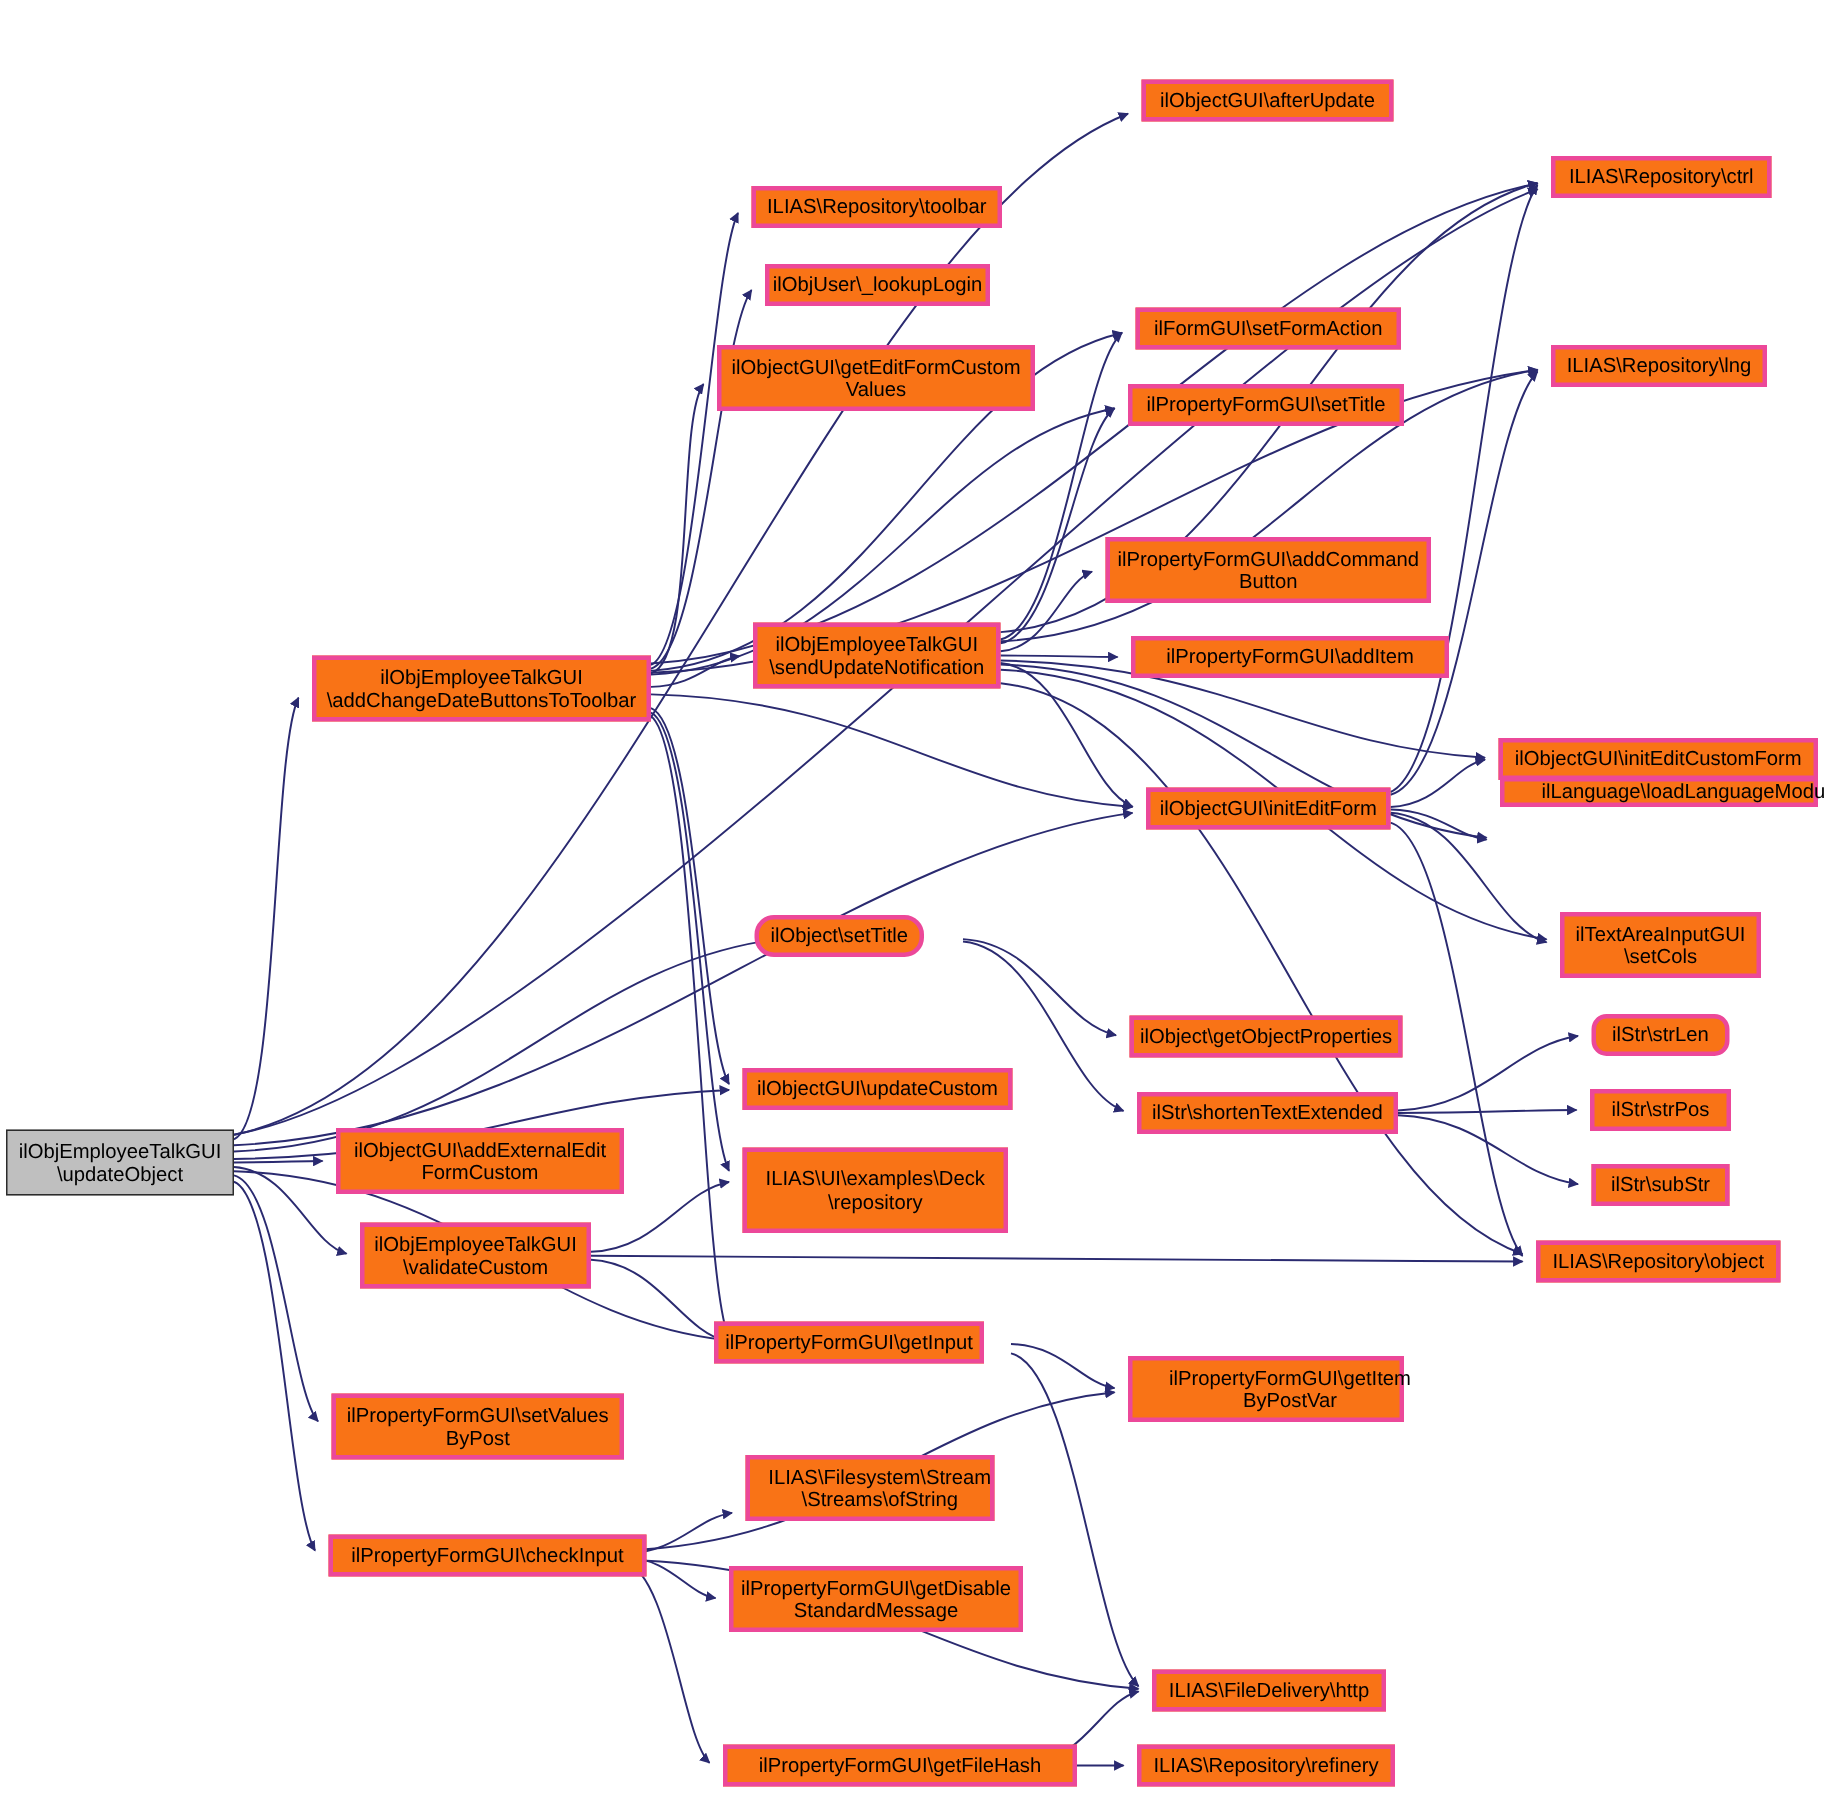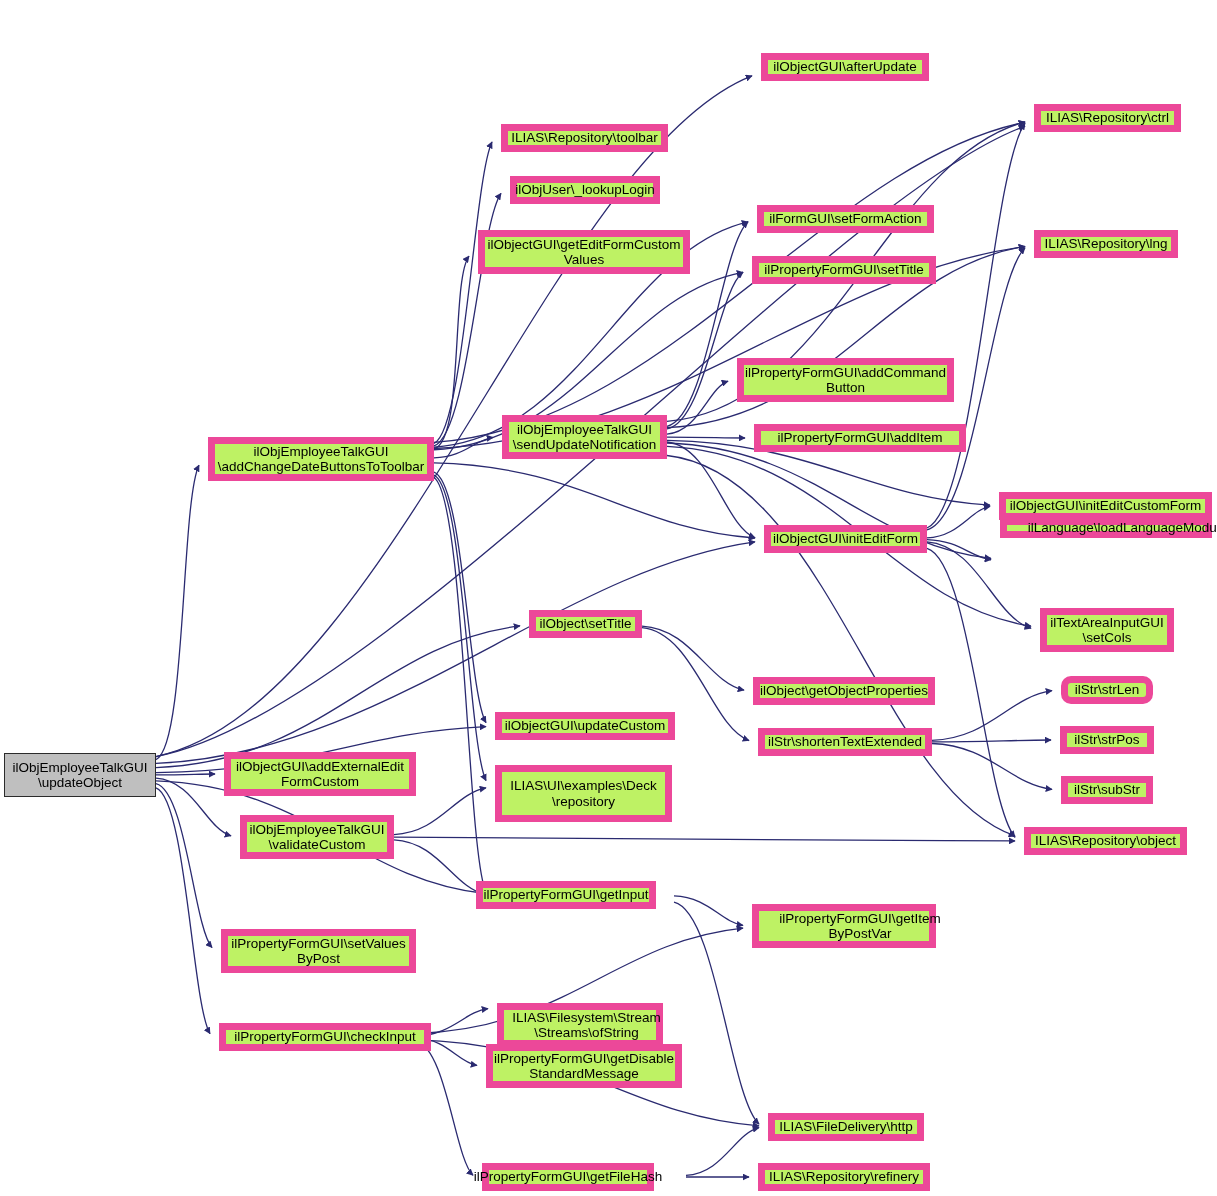--- a/index.html
+++ b/index.html
@@ -1,21 +1,21 @@
 <!DOCTYPE html>
 <html><head>
 <meta charset="utf-8">
 <style>
   html,body{margin:0;padding:0;background:#ffffff;}
   body{font-family:"Liberation Sans", sans-serif;}
   #stage{position:relative;width:1217px;height:1196px;background:#fff;overflow:hidden;}
   svg#graph{position:absolute;left:0;top:0;width:1217px;height:1196px;}
   .edge{fill:none;stroke:#2a2a70;stroke-width:1.3;}
   .arrow{fill:#2a2a70;stroke:none;}
-  .nodebox{position:absolute;box-sizing:border-box;border:7px solid #ec4899;background:#bef264;
+  .nodebox{position:absolute;box-sizing:border-box;border:3px solid #ec4899;background:#f97316;
            display:flex;align-items:center;justify-content:center;text-align:center;
            font-family:"Liberation Sans", sans-serif;font-size:13.5px;color:#000;line-height:15.5px;
            white-space:pre-line;}
   .nodebox.highlight{background:#bfbfbf;border:1px solid #2b2b2b;}
 </style>
 </head>
 <body>
 
 <div id="stage">
   <svg id="graph" xmlns="http://www.w3.org/2000/svg">
@@ -95,30 +95,30 @@
 \validateCustom</div>
       <div class="nodebox" style="left: 221px; top: 929px; width: 195px; height: 44px;">ilPropertyFormGUI\setValues
 ByPost</div>
       <div class="nodebox" style="left: 219px; top: 1023px; width: 212px; height: 28px;">ilPropertyFormGUI\checkInput</div>
       <div class="nodebox" style="left: 501px; top: 124px; width: 167px; height: 28px;">ILIAS\Repository\toolbar</div>
       <div class="nodebox" style="left: 510px; top: 176px; width: 150px; height: 28px;">ilObjUser\_lookupLogin</div>
       <div class="nodebox" style="left: 478px; top: 230px; width: 212px; height: 44px;">ilObjectGUI\getEditFormCustom
 Values</div>
       <div class="nodebox" style="left: 502px; top: 415px; width: 165px; height: 44px;">ilObjEmployeeTalkGUI
 \sendUpdateNotification</div>
-      <div class="nodebox" style="left: 529px; top: 610px; width: 113px; height: 28px;">ilObject\setTitle</div>
+      <div class="nodebox" style="left: 503px; top: 610px; width: 113px; height: 28px; border-radius: 13px;">ilObject\setTitle</div>
       <div class="nodebox" style="left: 495px; top: 712px; width: 180px; height: 28px;">ilObjectGUI\updateCustom</div>
       <div class="nodebox" style="left: 495px; top: 765px; width: 177px; height: 57px;">ILIAS\UI\examples\Deck
 \repository</div>
       <div class="nodebox" style="left: 476px; top: 881px; width: 180px; height: 28px;">ilPropertyFormGUI\getInput</div>
-      <div class="nodebox" style="left: 497px; top: 1003px; width: 166px; height: 44px; padding-left: 13px;">ILIAS\Filesystem\Stream
+      <div class="nodebox" style="left: 497px; top: 970px; width: 166px; height: 44px; padding-left: 13px;">ILIAS\Filesystem\Stream
 \Streams\ofString</div>
       <div class="nodebox" style="left: 486px; top: 1044px; width: 196px; height: 44px;">ilPropertyFormGUI\getDisable
 StandardMessage</div>
-      <div class="nodebox" style="left: 482px; top: 1163px; width: 172px; height: 28px;">ilPropertyFormGUI\getFileHash</div>
+      <div class="nodebox" style="left: 482px; top: 1163px; width: 236px; height: 28px;">ilPropertyFormGUI\getFileHash</div>
       <div class="nodebox" style="left: 761px; top: 53px; width: 168px; height: 28px;">ilObjectGUI\afterUpdate</div>
       <div class="nodebox" style="left: 757px; top: 205px; width: 177px; height: 28px;">ilFormGUI\setFormAction</div>
       <div class="nodebox" style="left: 752px; top: 256px; width: 184px; height: 28px;">ilPropertyFormGUI\setTitle</div>
       <div class="nodebox" style="left: 737px; top: 358px; width: 217px; height: 44px;">ilPropertyFormGUI\addCommand
 Button</div>
       <div class="nodebox" style="left: 754px; top: 424px; width: 212px; height: 28px;">ilPropertyFormGUI\addItem</div>
       <div class="nodebox" style="left: 764px; top: 525px; width: 163px; height: 28px;">ilObjectGUI\initEditForm</div>
       <div class="nodebox" style="left: 753px; top: 677px; width: 182px; height: 28px;">ilObject\getObjectProperties</div>
       <div class="nodebox" style="left: 758px; top: 728px; width: 174px; height: 28px;">ilStr\shortenTextExtended</div>
       <div class="nodebox" style="left: 752px; top: 904px; width: 184px; height: 44px; padding-left: 32px;">ilPropertyFormGUI\getItem

